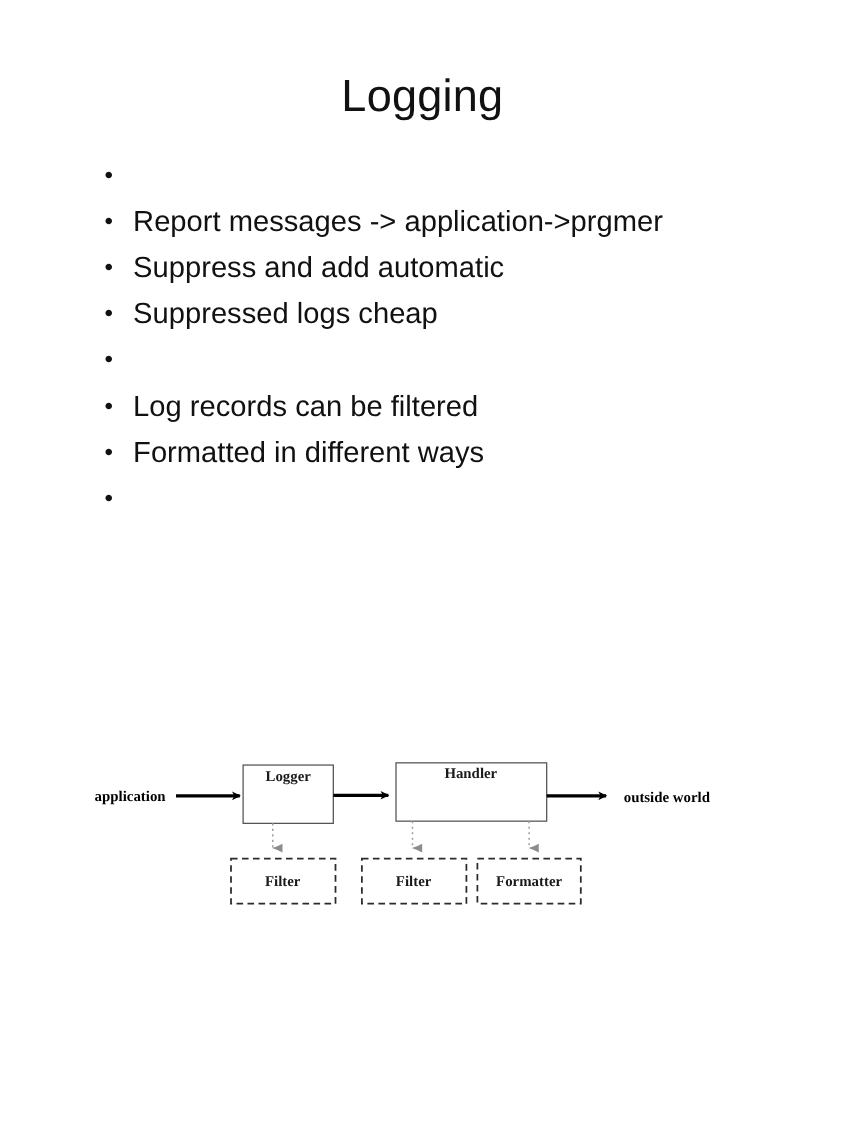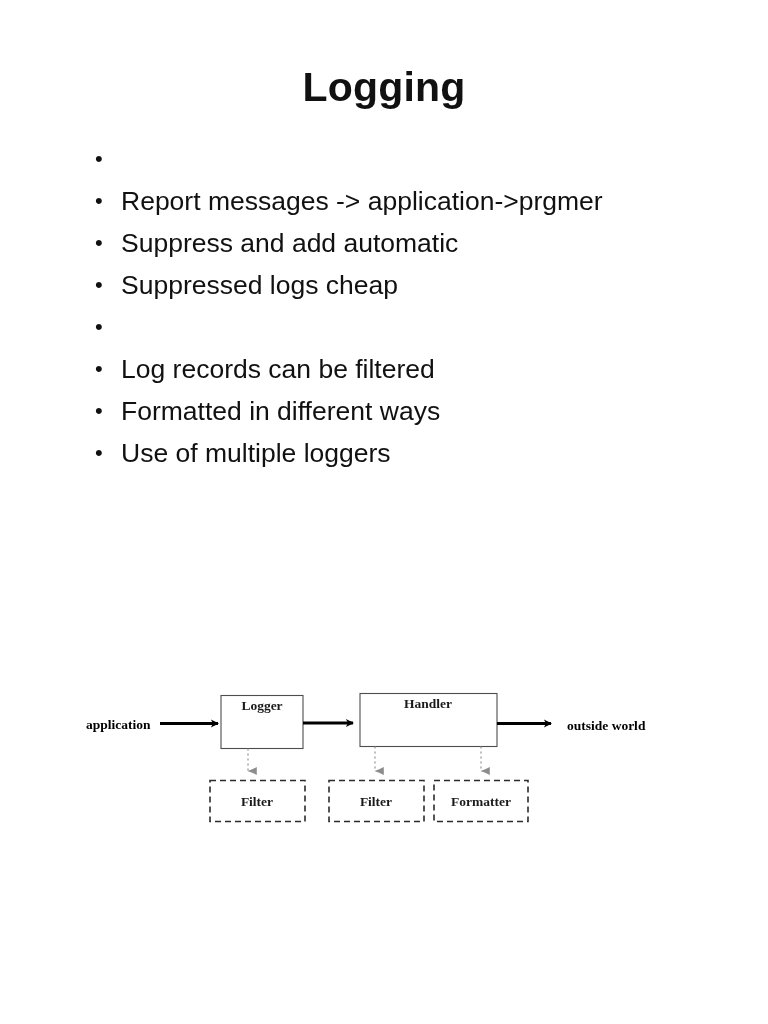--- a/index.html
+++ b/index.html
@@ -20,21 +20,21 @@
 
   
   #slide-title {
     position: absolute;
     top: 62px;
     left: 0;
     width: 768px;
     text-align: center;
     font-family: "Liberation Sans", sans-serif;
     font-size: 41px;
-    font-weight: 700;
+    font-weight: 400;
     letter-spacing: 0.2px;
     line-height: 50px;
     color: #111111;
   }
 
   
   #bullet-list {
     position: absolute;
     top: 138px;
     left: 88px;
@@ -139,21 +139,20 @@
   <li>
     <span class="bullet-dot">•</span>
     <span class="bullet-text">Log records can be filtered</span>
   </li>
   <li>
     <span class="bullet-dot">•</span>
     <span class="bullet-text">Formatted in different ways</span>
   </li>
   <li>
     <span class="bullet-dot">•</span>
-    <span class="bullet-text">Use of multiple loggers</span>
   </li>
 </ul>
 
 <div id="diagram">
   <svg width="620" height="165" viewBox="0 0 620 165" xmlns="http://www.w3.org/2000/svg">
     <defs>
       <marker id="solidArrowHead" markerWidth="9" markerHeight="9" refX="7.6" refY="4.5" orient="auto" markerUnits="userSpaceOnUse">
         <path d="M0.5,0.6 L8.6,4.5 L0.5,8.4 L2.6,4.5 Z" fill="#000000"></path>
       </marker>
       <marker id="dottedArrowHead" markerWidth="9" markerHeight="11" refX="4.5" refY="9.6" orient="auto" markerUnits="userSpaceOnUse">

